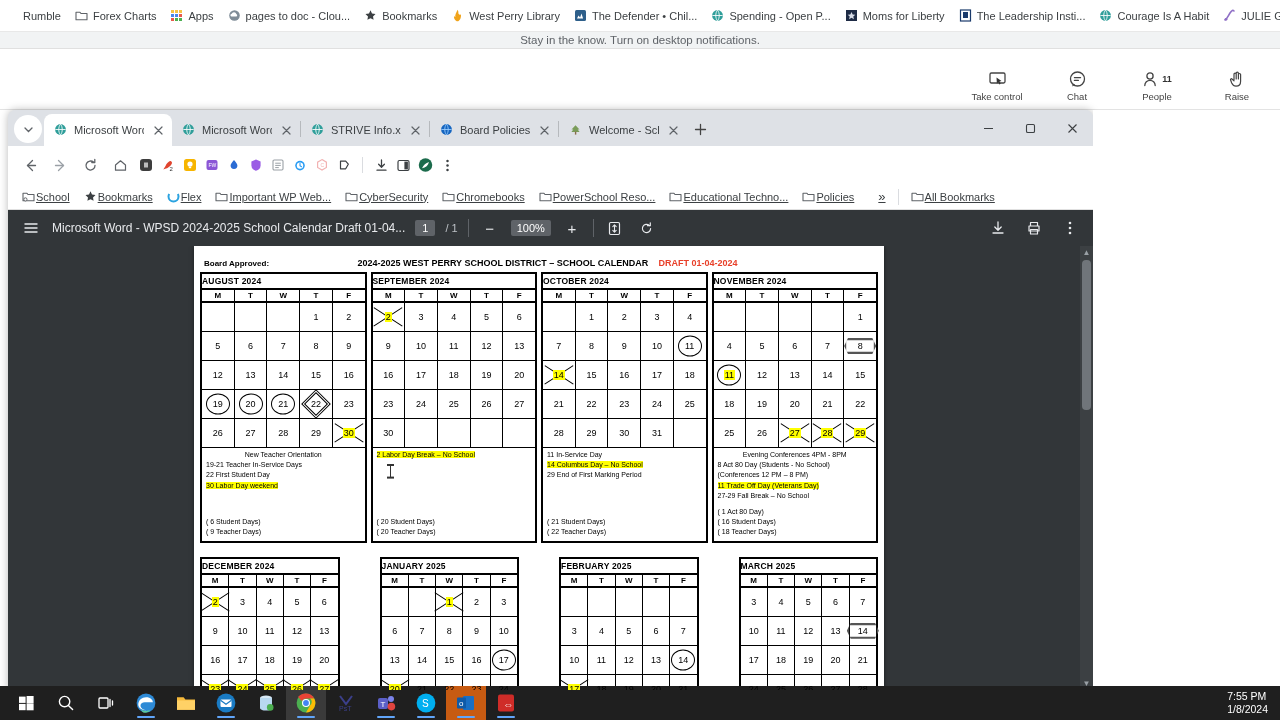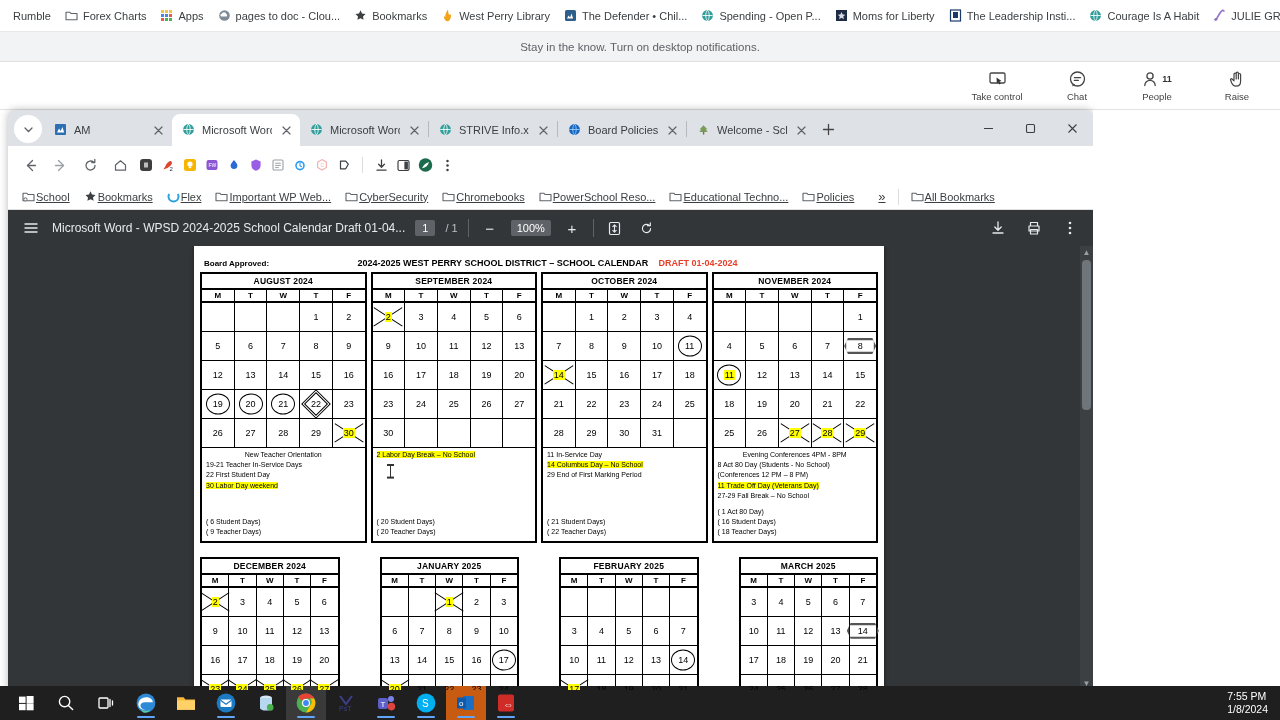--- a/index.html
+++ b/index.html
@@ -7,32 +7,32 @@
     width: 1280px; height: 720px;
     font-family: "Liberation Sans", sans-serif;
     overflow: hidden;
     background: #ffffff;
   }
 
   
   #teams-bookmark-strip {
     position: absolute; top: 0; left: 0; width: 1280px; height: 32px;
     background: #ffffff; display: flex; align-items: center;
-    padding-left: 6px; overflow: hidden; white-space: nowrap;
+    padding-left: 16px; overflow: hidden; white-space: nowrap;
     border-bottom: 1px solid #e8e8e8;
   }
   .tb-item {
     display: inline-flex; align-items: center; gap: 5px;
     font-size: 11px; color: #3c4043; padding: 3px 7px; border-radius: 4px;
     flex: 0 0 auto;
   }
   .tb-ico { width: 13px; height: 13px; display:inline-block; flex:0 0 auto; }
 
   #notif-bar {
-    position: absolute; top: 32px; left: 0; width: 1280px; height: 30px;
+    position: absolute; top: 32px; left: 0; width: 1280px; height: 17px;
     background: #f1f3f4; display: flex; align-items: center; justify-content: center;
     font-size: 11.5px; color: #5f6368;
     border-bottom: 1px solid #e0e0e0;
   }
 
   #teams-toolbar {
     position: absolute; top: 62px; left: 0; width: 1280px; height: 48px;
     background: #ffffff; border-bottom: 1px solid #e3e3e3;
     display: flex; align-items: center; justify-content: flex-end;
     padding-right: 14px; gap: 22px;
@@ -125,21 +125,21 @@
   #cal-title-wrap { flex: 1 1 auto; text-align: center; margin-left: -40px; }
   #cal-title { font-size: 9px; font-weight: 700; color: #000; text-align: center; }
   #cal-draft { font-size: 9px; font-weight: 700; color: #e8402a; margin-left: 6px; }
 
   .cal-row { display: flex; gap: 4px; padding: 0 6px; }
   .month {
     flex: 1 1 0; border: 2px solid #000; background: #fff;
     display: flex; flex-direction: column; min-width: 0;
   }
   .month-name {
-    text-align: center; font-size: 8.5px; font-weight: 700; letter-spacing: .2px;
+    font-size: 8.5px; font-weight: 700; letter-spacing: .2px;
     border-bottom: 2px solid #000; padding: 2px 0; background: #fff;
   }
   .dow-row { display: flex; border-bottom: 2px solid #000; }
   .dow {
     flex: 1 1 0; text-align: center; font-size: 8px; font-weight: 700;
     padding: 1px 0; border-right: 1px solid #000;
   }
   .dow:last-child { border-right: none; }
   .week { display: flex; border-bottom: 1px solid #000; }
   .day {
@@ -353,32 +353,20 @@
 
 <div id="browser">
 
   <div id="tabstrip">
     <div class="tab-chevron">
       <svg width="11" height="11" viewBox="0 0 11 11">
           <path d="M2 4l3.5 3.5L9 4" stroke="#5f6368" stroke-width="1.3" fill="none" stroke-linecap="round"></path>
         </svg>
     </div>
     <div id="tabs-container" style="display:flex;align-items:flex-end;">
-        <div class="tab">
-          <span class="tab-favicon"><svg width="13" height="13" viewBox="0 0 13 13">
-              <rect x="1" y="1" width="11" height="11" rx="1" fill="#2b6fb5"></rect>
-              <path d="M3 9.5l2-4 1.7 2.5L8.4 4l1.8 5.5z" fill="#fff"></path>
-            </svg></span>
-          <span class="tab-title">AM</span>
-          <span class="tab-close">
-            <svg width="9" height="9" viewBox="0 0 9 9">
-              <path d="M1 1l7 7M8 1L1 8" stroke="#5f6368" stroke-width="1.2" stroke-linecap="round"></path>
-            </svg>
-          </span>
-        </div>
         <div class="tab active">
           <span class="tab-favicon"><svg width="13" height="13" viewBox="0 0 13 13">
               <circle cx="6.5" cy="6.5" r="5.4" fill="#2f9e9a"></circle>
               <path d="M1.3 6.5h10.4M6.5 1.1c2.3 2.7 2.3 8.1 0 10.8M6.5 1.1c-2.3 2.7-2.3 8.1 0 10.8" stroke="#fff" stroke-width="0.85" fill="none"></path>
             </svg></span>
           <span class="tab-title">Microsoft Word - …</span>
           <span class="tab-close">
             <svg width="9" height="9" viewBox="0 0 9 9">
               <path d="M1 1l7 7M8 1L1 8" stroke="#5f6368" stroke-width="1.2" stroke-linecap="round"></path>
             </svg>

